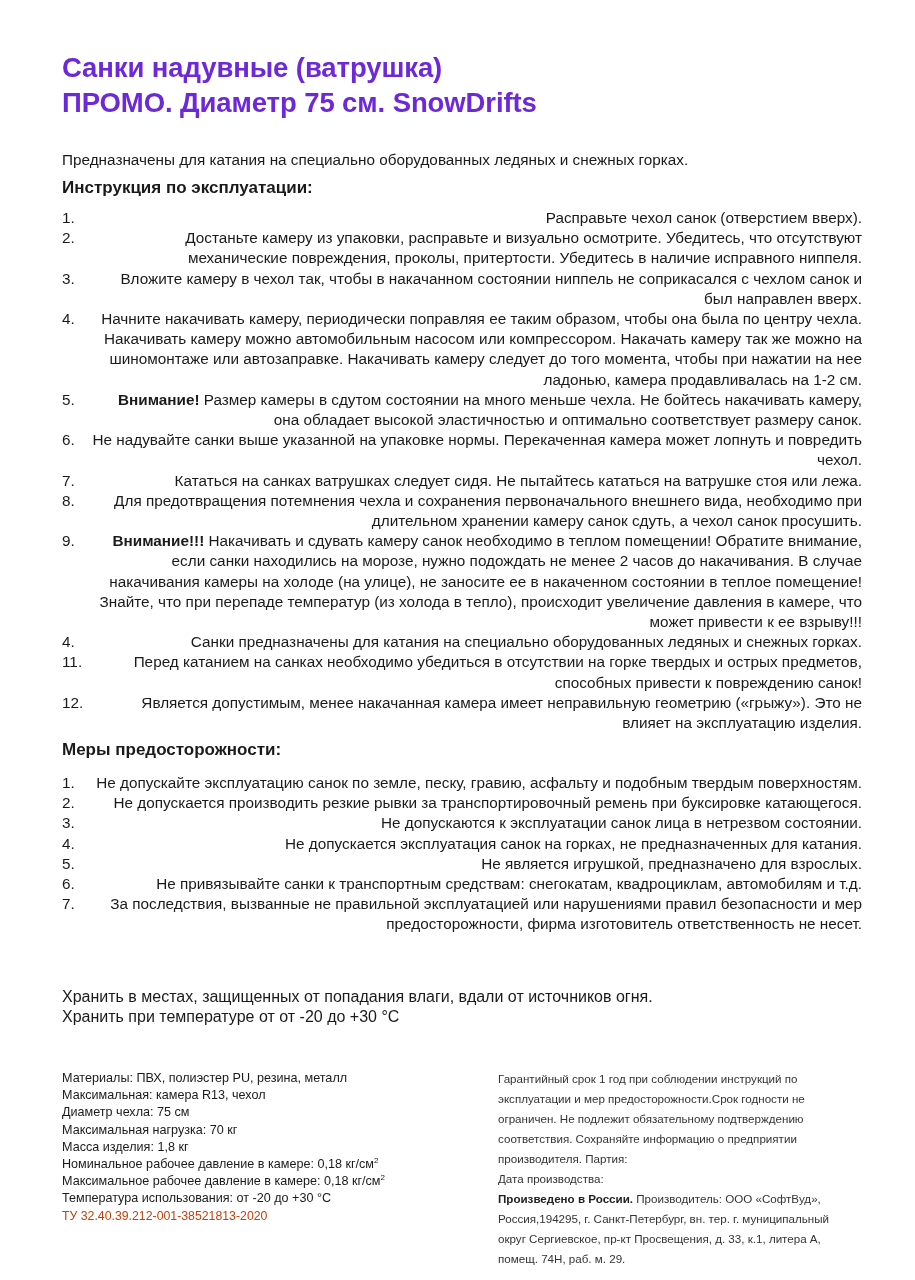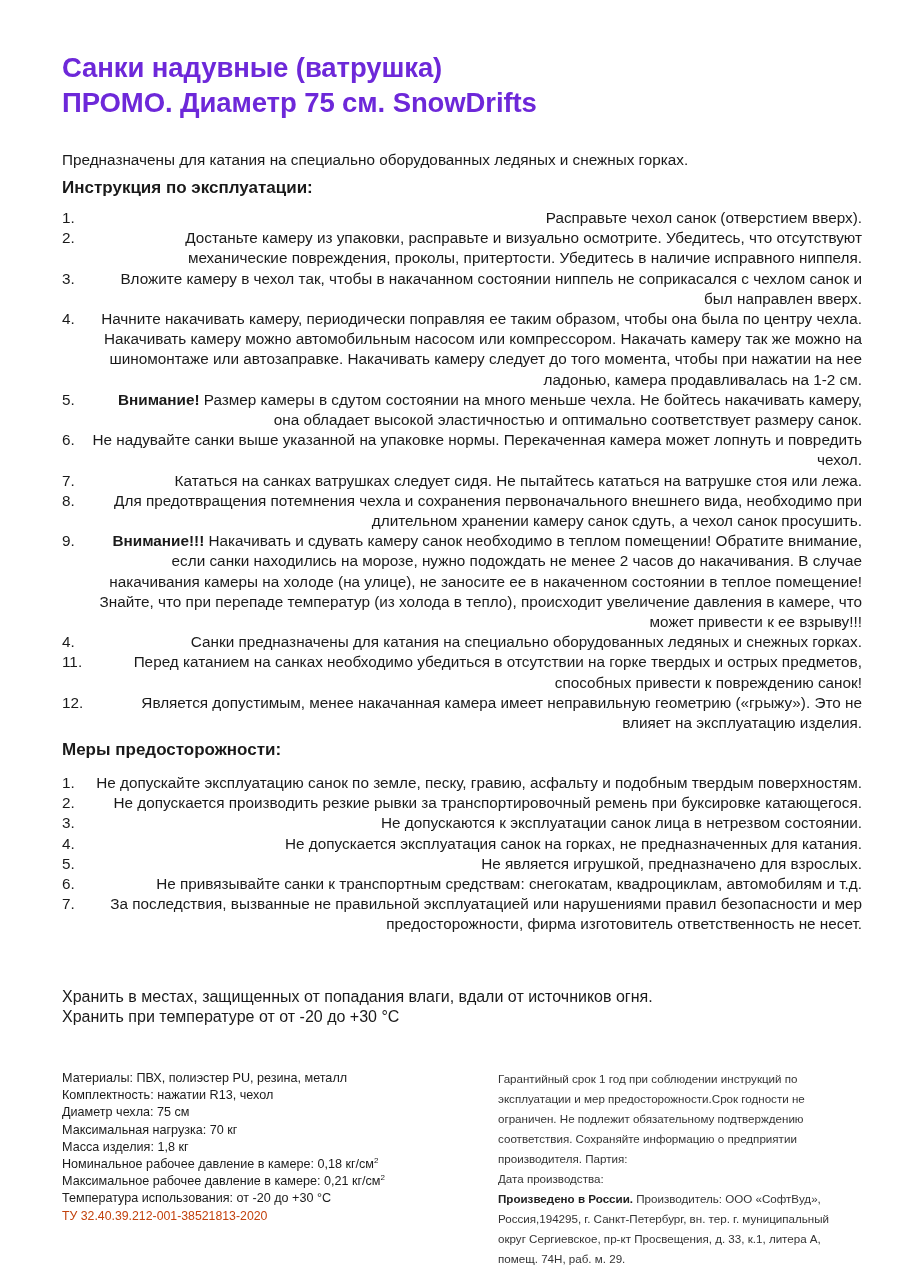--- a/index.html
+++ b/index.html
@@ -117,26 +117,26 @@
       </li>
     </ol>
 
   <div class="storage">
     <div>Хранить в местах, защищенных от попадания влаги, вдали от источников огня.</div>
     <div>Хранить при температуре от от -20 до +30 °С</div>
   </div>
 
   <div class="specs">
     <div>Материалы: ПВХ, полиэстер PU, резина, металл</div>
-    <div>Комплектность: нажатии R13, чехол</div>
+    <div>Максимальная: камера R13, чехол</div>
     <div>Диаметр чехла: 75 см</div>
     <div>Максимальная нагрузка: 70 кг</div>
     <div>Масса изделия: 1,8 кг</div>
     <div><span>Номинальное рабочее давление в камере: 0,18 кг/см</span><sup>2</sup></div>
-    <div><span>Максимальное рабочее давление в камере: 0,21 кг/см</span><sup>2</sup></div>
+    <div><span>Максимальное рабочее давление в камере: 0,18 кг/см</span><sup>2</sup></div>
     <div>Температура использования: от -20 до +30 °С</div>
     <div class="tu">ТУ 32.40.39.212-001-38521813-2020</div>
   </div>
 
   <div class="info">
     <div>Гарантийный срок 1 год при соблюдении инструкций по эксплуатации и мер предосторожности.Срок годности не ограничен. Не подлежит обязательному подтверждению соответствия. Сохраняйте информацию  о предприятии производителя. Партия:</div>
     <div>Дата производства:</div>
     <div><b>Произведено в России.</b><span> Производитель: ООО «СофтВуд», Россия,194295, г. Санкт-Петербург, вн. тер. г. муниципальный округ Сергиевское, пр-кт Просвещения, д. 33, к.1, литера А, помещ. 74Н, раб. м. 29.</span></div>
   </div>
 </div>

